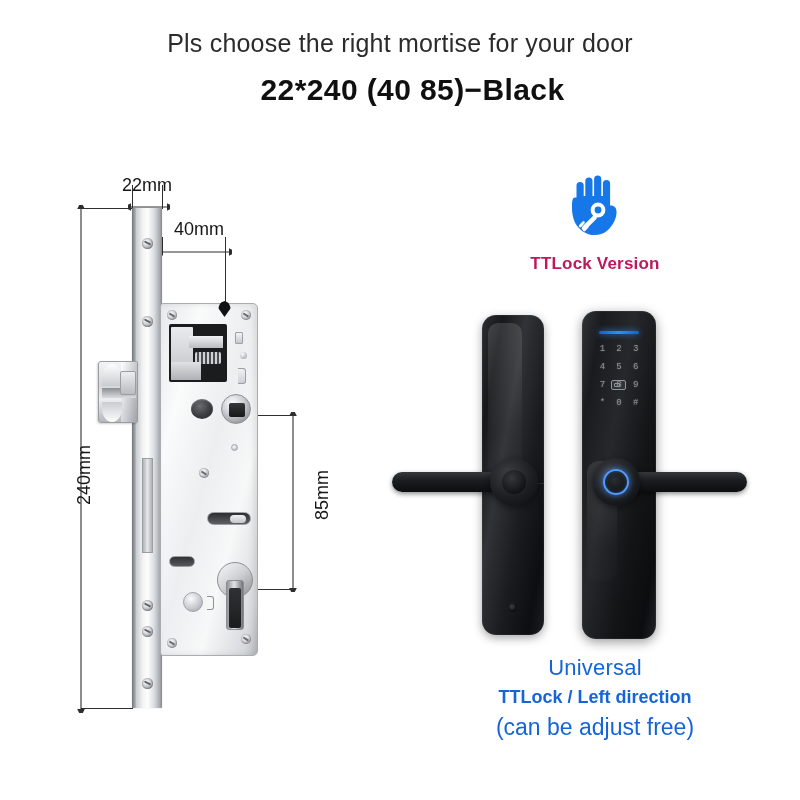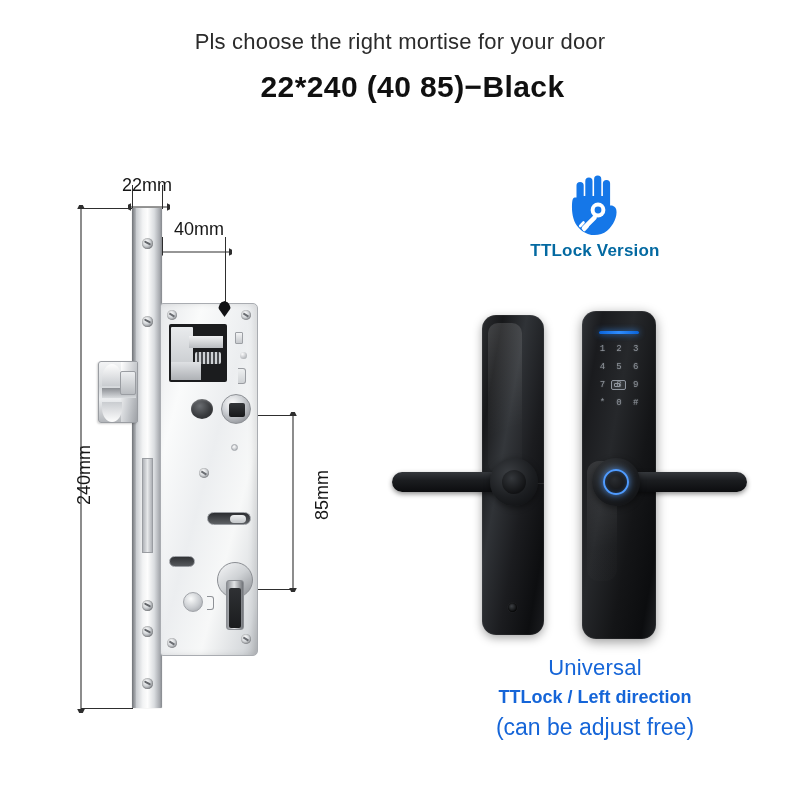--- a/index.html
+++ b/index.html
@@ -19,21 +19,21 @@
 
   
   #heading-block {
     position: absolute;
     top: 28px;
     left: 0;
     width: 800px;
     text-align: center;
   }
   #title-line1 {
-    font-size: 22px;
+    font-size: 25px;
     font-weight: 400;
     color: #2b2b2b;
     letter-spacing: .2px;
     line-height: 1.25;
   }
   #title-line2 {
     font-size: 30px;
     font-weight: 700;
     color: #101010;
     margin-top: 14px;
@@ -396,24 +396,24 @@
   }
 
   #ttlock-badge {
     position: absolute;
     left: 0; top: 0;
     width: 330px;
     text-align: center;
   }
   #ttlock-hand { display: block; margin: 0 auto; }
   #ttlock-label {
-    margin-top: 4px;
+    margin-top: 17px;
     font-size: 17px;
     font-weight: 700;
-    color: #0369a1;
+    color: #be185d;
     letter-spacing: .2px;
   }
 
   
   .lock-panel {
     position: absolute;
     border-radius: 14px;
   }
   
   #panel-interior {

